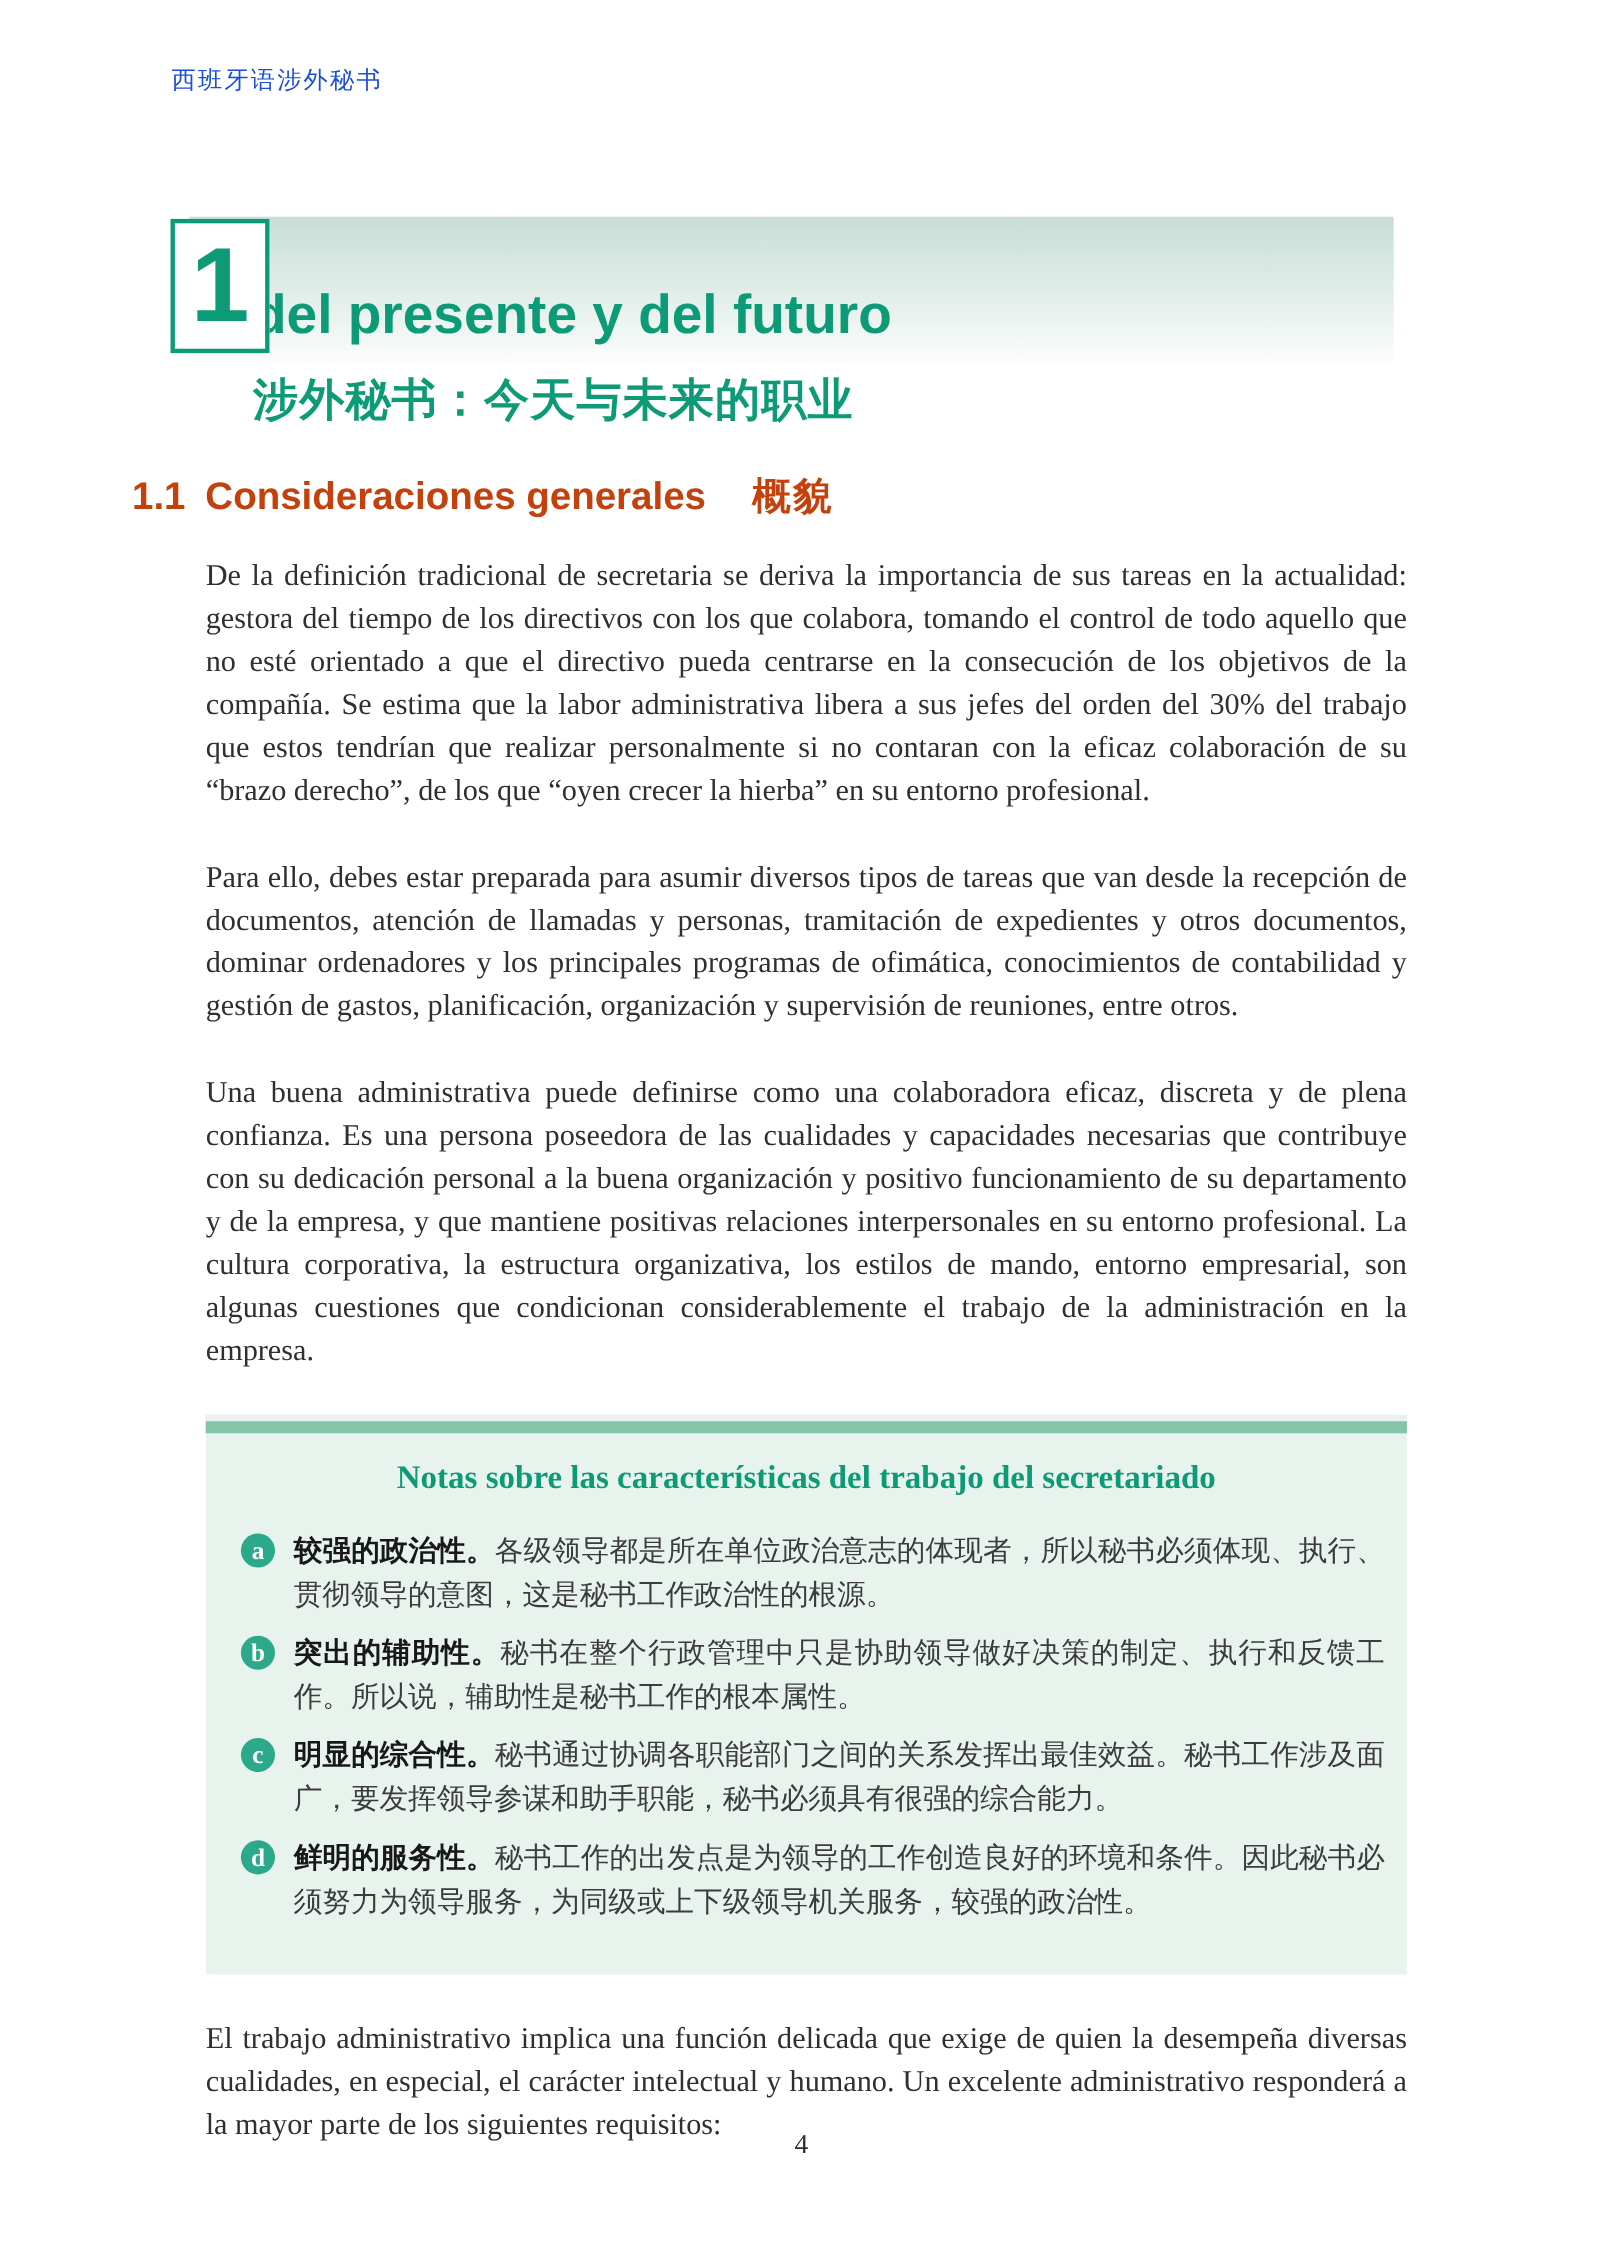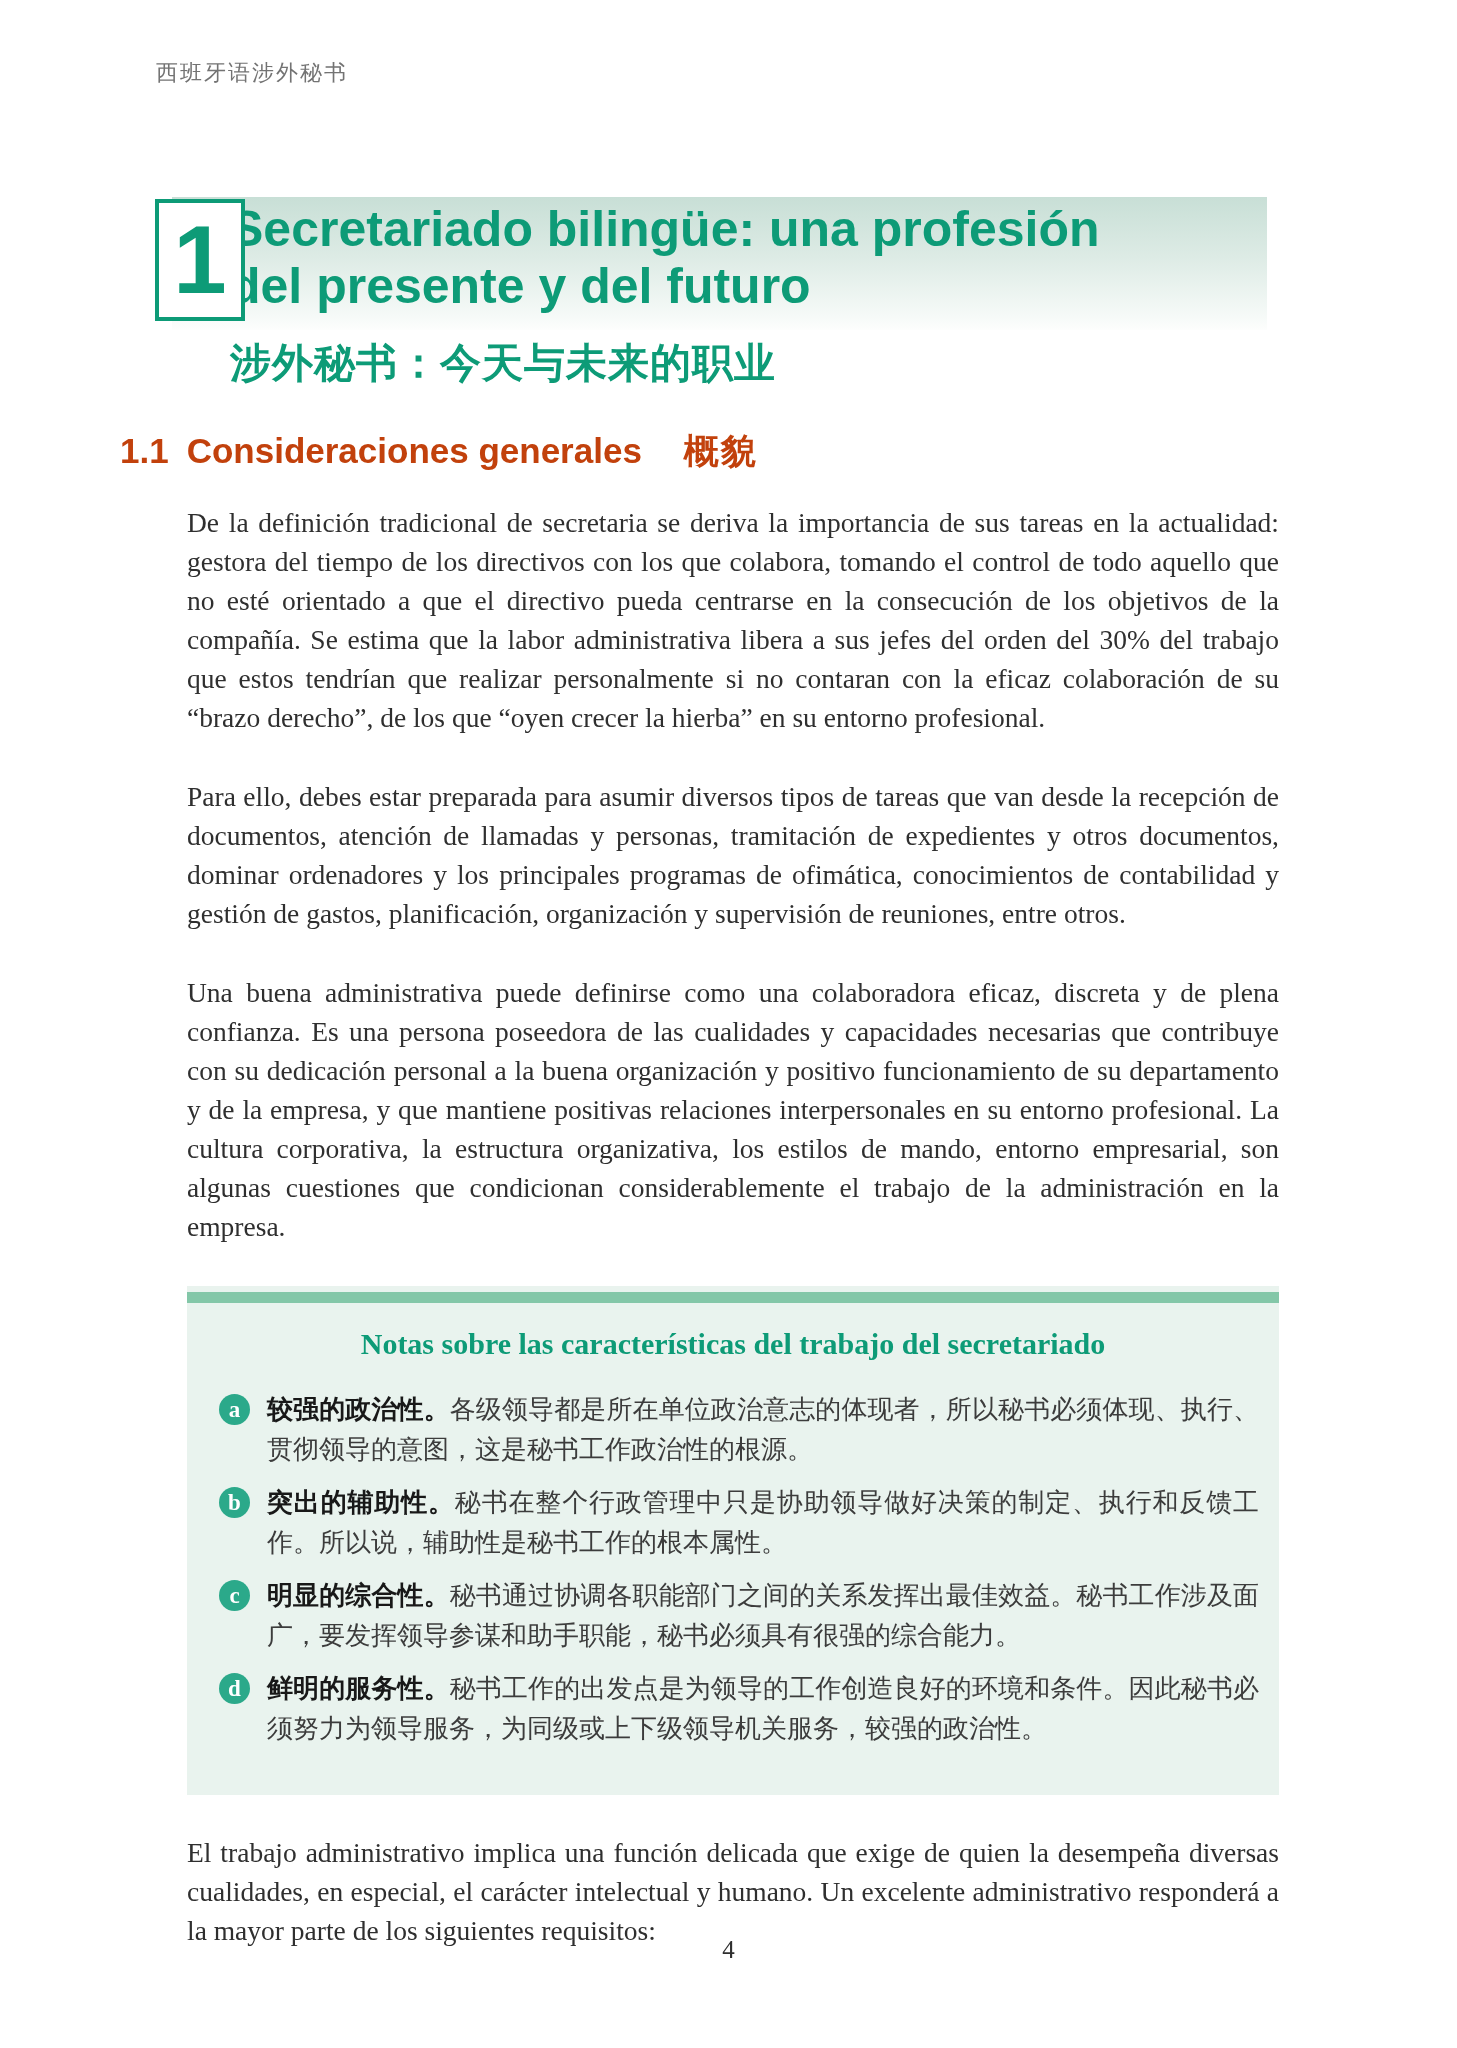--- a/index.html
+++ b/index.html
@@ -13,21 +13,21 @@
     font-family: "Liberation Serif", serif;
   }
 
   
   .running-header {
     position: absolute;
     top: 58px;
     left: 156px;
     font-family: "Liberation Sans", sans-serif;
     font-size: 22px;
-    color: #737373;
+    color: #1d4ed8;
     letter-spacing: 2px;
   }
 
   
   .chapter-banner {
     position: absolute;
     top: 197px;
     left: 155px;
     width: 1112px;
     height: 133px;
@@ -179,21 +179,21 @@
 </head>
 <body>
 
 <div class="page">
 
   <div class="running-header">西班牙语涉外秘书</div>
 
   <div class="chapter-banner">
     <div class="banner-bg">
       <div class="chapter-title">
-        <span>Secretariado bilingüe: una profesión</span><br>
+        <br>
         <span>del presente y del futuro</span>
       </div>
     </div>
     <div class="chapter-number-box">
       <span class="chapter-number">1</span>
     </div>
   </div>
 
   <div class="chapter-subtitle-zh">涉外秘书：今天与未来的职业</div>
 

